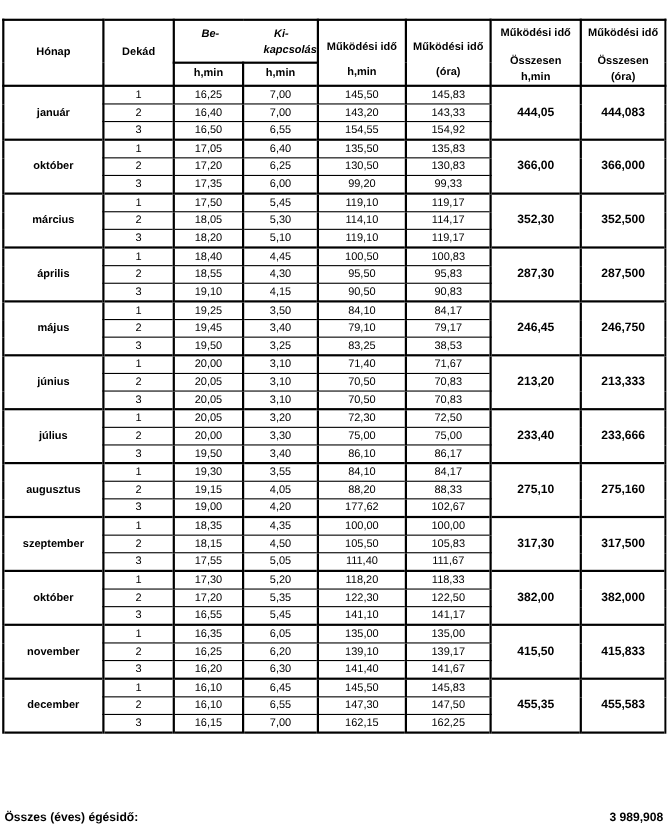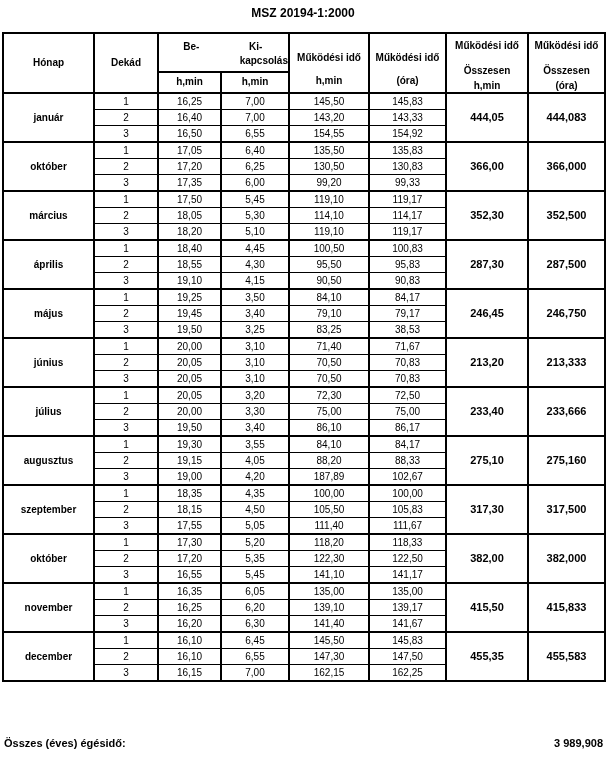--- a/index.html
+++ b/index.html
@@ -37,21 +37,21 @@
     white-space: nowrap;
   }
   thead th {
     border: 2px solid #000;
     font-weight: bold;
     line-height: 12px;
   }
   tr.hrow1 { height: 36px; }
   tr.hrow2 { height: 20px; }
 
-  .beki-cell { padding: 0; }
+  .beki-cell { padding: 0; font-style: italic; }
   .beki-top { display: flex; width: 100%; margin-top: 4px; }
   .beki-top span { flex: 1; text-align: center; }
   .beki-word { text-align: right; margin-top: 2px; }
 
   .stack2 { vertical-align: top; }
   .stack2 .line1 { margin-top: 12px; }
   .stack2 .line2 { margin-top: 11px; }
   .stack3 { vertical-align: top; }
   .stack3 .line1 { margin-top: 6px; }
   .stack3 .line2 { margin-top: 13px; }
@@ -71,21 +71,20 @@
     font-weight: bold;
     text-align: center;
   }
 </style>
 </head>
 <body>
 
 <div class="page">
 
   <div class="title-block">
-    <div class="doc-standard">MSZ 20194-1:2000</div>
   </div>
 
   <table class="data-table">
     <colgroup>
       <col style="width:91px">
       <col style="width:64px">
       <col style="width:63px">
       <col style="width:68px">
       <col style="width:80px">
       <col style="width:77px">
@@ -310,21 +309,21 @@
           <td>2</td>
           <td>19,15</td>
           <td>4,05</td>
           <td>88,20</td>
           <td>88,33</td>
         </tr>
         <tr>
           <td>3</td>
           <td>19,00</td>
           <td>4,20</td>
-          <td>187,89</td>
+          <td>177,62</td>
           <td>102,67</td>
         </tr>
         <tr class="mstart">
           <td rowspan="3" class="month">szeptember</td>
           <td>1</td>
           <td>18,35</td>
           <td>4,35</td>
           <td>100,00</td>
           <td>100,00</td>
           <td rowspan="3" class="tot">317,30</td>

